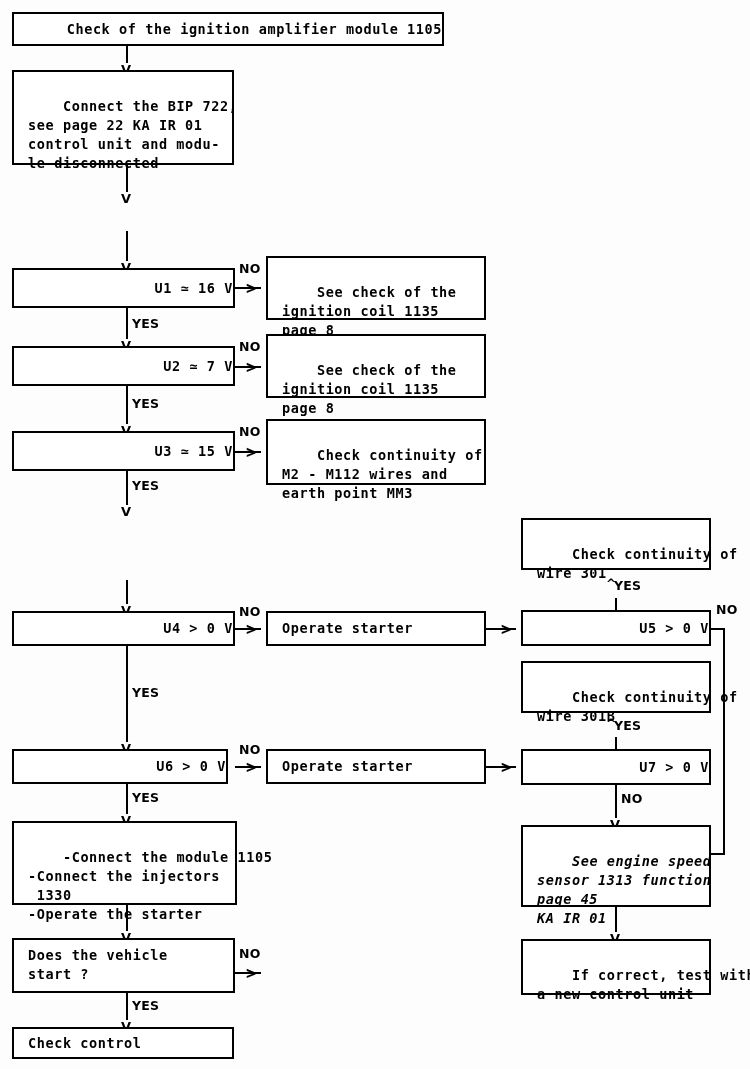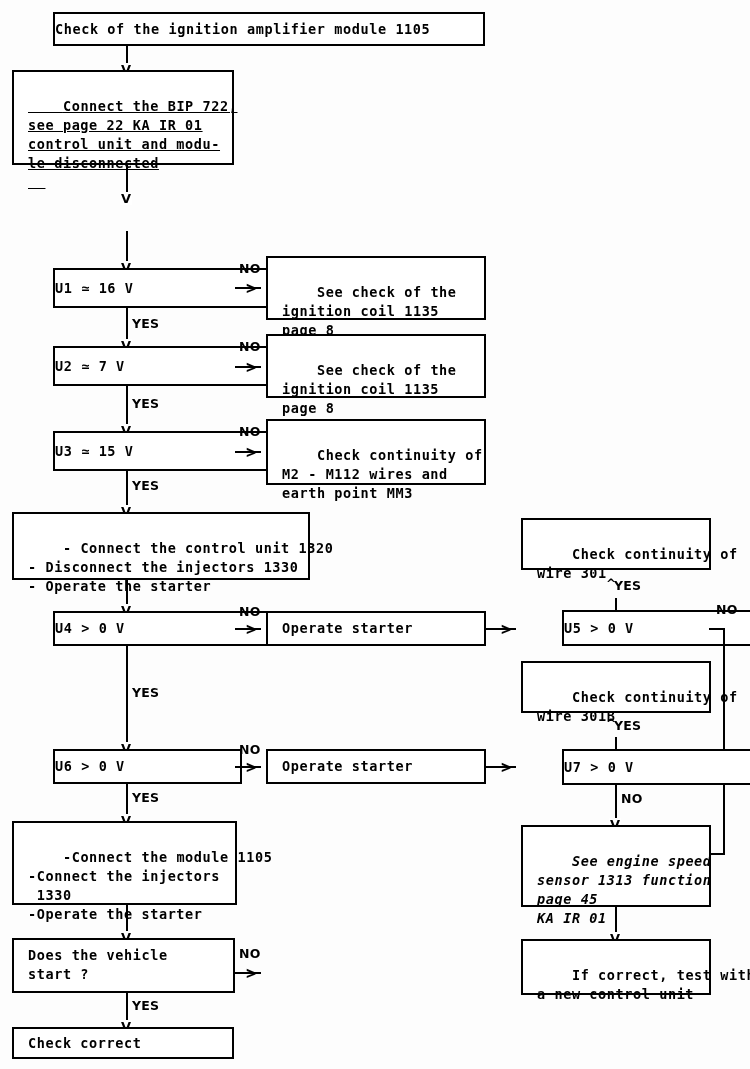--- a/index.html
+++ b/index.html
@@ -27,23 +27,22 @@
     line-height: 19px;
     letter-spacing: 0.6px;
     white-space: pre;
   }
   .box.pad {
     padding: 6px 0 0 14px;
   }
   .box.center {
     display: flex;
     align-items: center;
-    justify-content: flex-start;
+    justify-content: flex-end;
     text-align: center;
-    margin-left: 41px;
   }
   .box.vcenter {
     display: flex;
     align-items: center;
     padding-left: 14px;
   }
   
   .vline {
     position: absolute;
     width: 2px;
@@ -106,21 +105,21 @@
 
 <div id="page">
 
   <div class="box center" style="left:12px; top:12px; width:432px; height:34px;">
     <span>Check of the ignition amplifier module 1105</span>
   </div>
 
   <div class="vline" style="left:126px; top:46px; height:24px;"></div>
   <div class="vnotch" style="left:120px; top:63px;">V</div>
 
-  <div class="box pad" style="left:12px; top:70px; width:222px; height:95px;text-decoration:underline;">
+  <div class="box pad" style="left:12px; top:70px; width:222px; height:95px;">
     <span>Connect the BIP 722,
 see page 22 KA IR 01
 control unit and modu-
 le disconnected</span>
   </div>
 
   <div class="vline" style="left:126px; top:165px; height:34px;"></div>
   <div class="vnotch" style="left:120px; top:192px;">V</div>
 
 
@@ -171,25 +170,20 @@
   <div class="box pad" style="left:266px; top:419px; width:220px; height:66px;">
     <span>Check continuity of
 M2 - M112 wires and
 earth point MM3</span>
   </div>
 
   <div class="vline" style="left:126px; top:471px; height:41px;"></div>
   <div class="lbl" style="left:132px; top:478px;">YES</div>
   <div class="vnotch" style="left:120px; top:505px;">V</div>
 
-  <div class="box pad" style="left:12px; top:512px; width:298px; height:68px;">
-    <span>- Connect the control unit 1320
-- Disconnect the injectors 1330
-- Operate the starter</span>
-  </div>
 
   <div class="box pad" style="left:521px; top:518px; width:190px; height:52px;">
     <span>Check continuity of
 wire 301</span>
   </div>
 
   <div class="vline" style="left:615px; top:598px; height:12px;"></div>
   <div class="caret" style="left:606px; top:578px;">^</div>
   <div class="lbl" style="left:614px; top:578px;">YES</div>
 
@@ -226,21 +220,21 @@
   </div>
 
   <div class="vline" style="left:615px; top:737px; height:12px;"></div>
   <div class="caret" style="left:606px; top:718px;">^</div>
   <div class="lbl" style="left:614px; top:718px;">YES</div>
 
   <div class="vline" style="left:126px; top:646px; height:103px;"></div>
   <div class="lbl" style="left:132px; top:685px;">YES</div>
   <div class="vnotch" style="left:120px; top:742px;">V</div>
 
-  <div class="box center" style="left:12px; top:749px; width:189px; height:35px;">
+  <div class="box center" style="left:12px; top:749px; width:216px; height:35px;">
     <span>U6 &gt; 0 V</span>
   </div>
   <div class="lbl" style="left:239px; top:742px;">NO</div>
   <div class="hline" style="left:235px; top:766px; width:26px;"></div>
   <div class="arrow-r" style="left:246px; top:759px;">&gt;</div>
 
   <div class="box vcenter" style="left:266px; top:749px; width:220px; height:35px;">
     <span>Operate starter</span>
   </div>
 
@@ -290,16 +284,16 @@
   <div class="lbl" style="left:239px; top:946px;">NO</div>
   <div class="hline" style="left:235px; top:972px; width:26px;"></div>
   <div class="arrow-r" style="left:246px; top:965px;">&gt;</div>
 
 
   <div class="vline" style="left:126px; top:993px; height:34px;"></div>
   <div class="lbl" style="left:132px; top:998px;">YES</div>
   <div class="vnotch" style="left:120px; top:1020px;">V</div>
 
   <div class="box vcenter" style="left:12px; top:1027px; width:222px; height:32px;">
-    <span>Check correct</span>
+    <span>Check control</span>
   </div>
 
 </div>
 
 </body></html>

